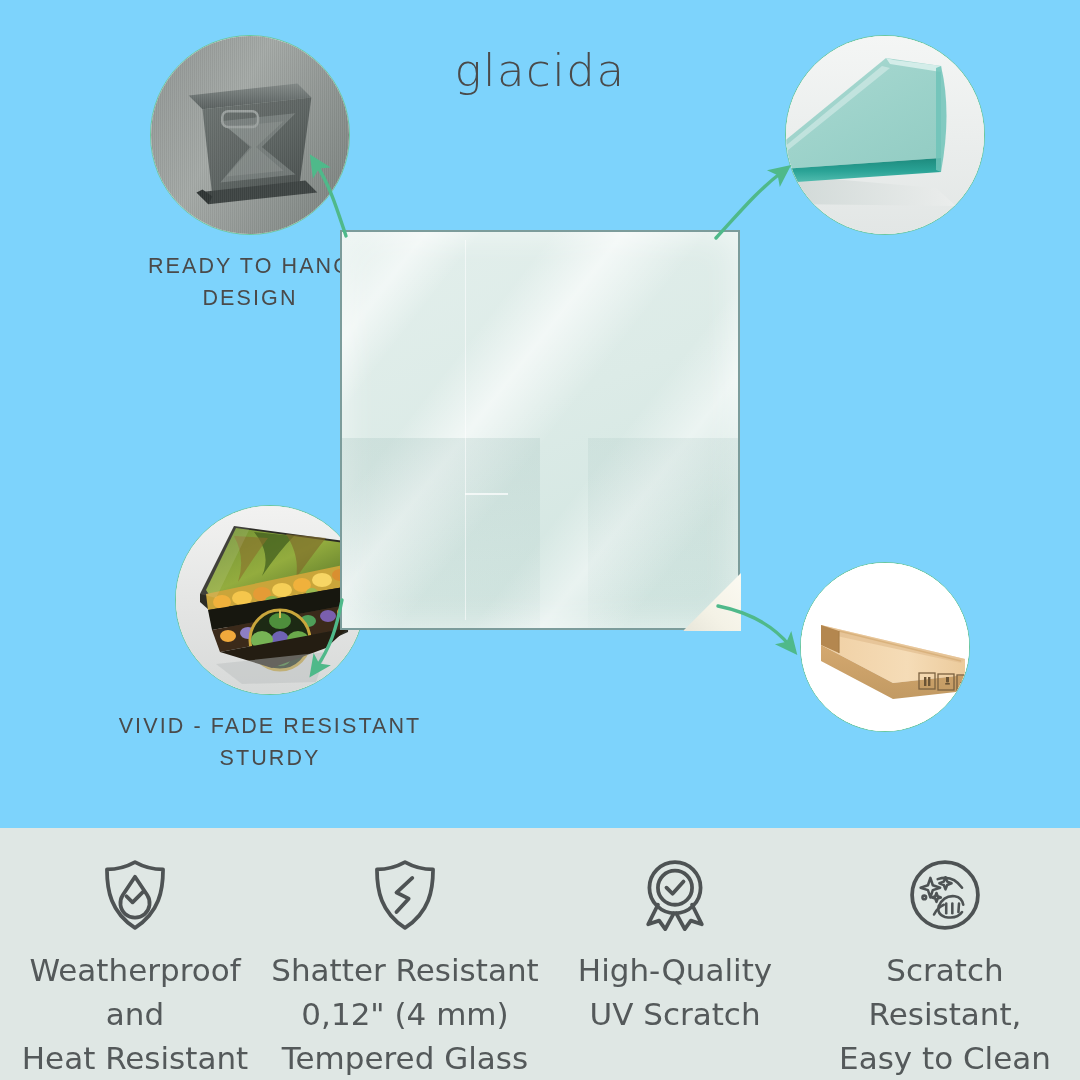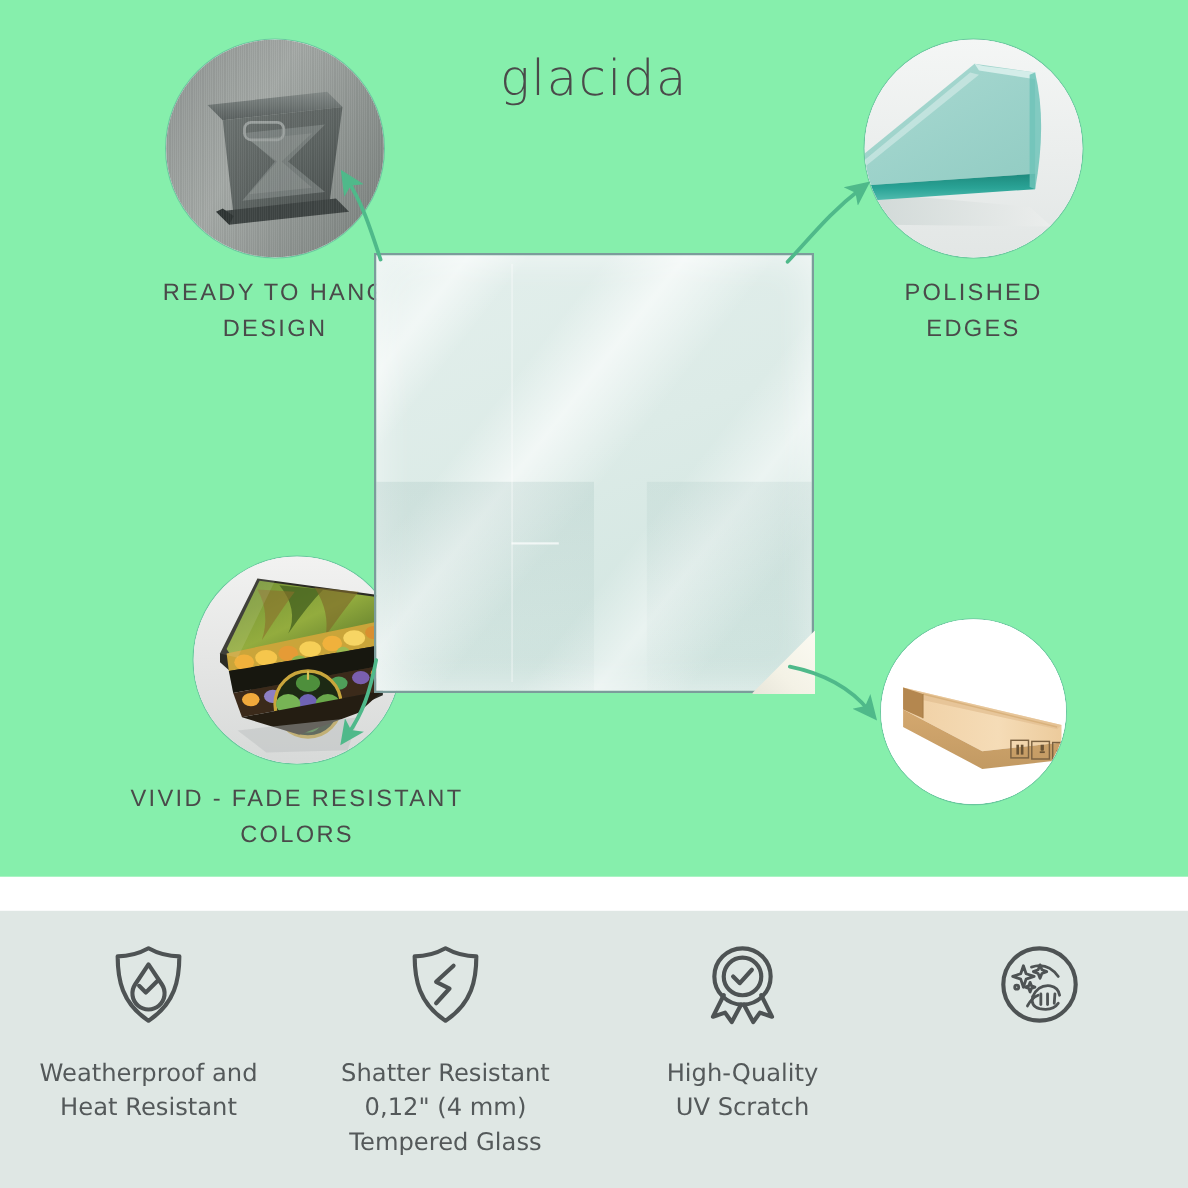--- a/index.html
+++ b/index.html
@@ -5,22 +5,22 @@
 <style>
   * { box-sizing: border-box; margin: 0; padding: 0; }
   html, body {
     width: 1080px; height: 1080px;
     background: #ffffff;
     font-family: "Liberation Sans", sans-serif;
     overflow: hidden;
   }
   .stage {
     position: relative;
-    width: 1080px; height: 797px;
-    background: #86efac;
+    width: 1080px; height: 1080px;
+    background: #7dd3fc;
   }
 
   
   .brand {
     position: absolute;
     left: 0; top: 44px;
     width: 1080px;
     text-align: center;
     font-size: 45px;
     font-weight: 300;
@@ -131,23 +131,23 @@
     padding-top: 28px;
   }
   .benefit {
     width: 25%;
     display: flex;
     flex-direction: column;
     align-items: center;
   }
   .benefit-icon { width: 78px; height: 78px; }
   .benefit-text {
-    margin-top: 27px;
+    margin-top: 14px;
     text-align: center;
-    font-size: 22px;
+    font-size: 31px;
     line-height: 1.42;
     color: #54595a;
     white-space: pre-line;
     font-family: "DejaVu Sans", sans-serif;
   }
 </style>
 </head>
 <body>
 
 <div class="stage">
@@ -220,22 +220,20 @@
           <polygon points="-20,134 155,122 155,136 -20,148" fill="url(#gEdge)"></polygon>
 
           <polygon points="100,22 108,24 156,30 155,36 104,28" fill="#d9f0ec" opacity=".9"></polygon>
 
           <path d="M155,30 Q166,76 155,136 L150,134 L150,32 Z" fill="#6fc3b8" opacity=".85"></path>
 
           <polygon points="-20,126 96,30 104,32 -20,132" fill="#ffffff" opacity=".35"></polygon>
         </svg>
       </div>
     </div>
-    <div class="caption">POLISHED
-EDGES</div>
   </div>
 
   <div class="feature" style="left:70px; top:505px; width:400px;">
     <div class="circle" style="width:190px;height:190px;margin:0 auto;background:#efefee;">
       <div class="ph-stained">
         <svg viewBox="0 0 190 190" width="190" height="190">
           <defs>
             <linearGradient id="sgbg" x1="0" y1="0" x2="0" y2="1">
               <stop offset="0%" stop-color="#f2f2f1"></stop>
               <stop offset="100%" stop-color="#d7d9d8"></stop>
@@ -291,21 +289,21 @@
 
           <polygon points="44,146 172,122 150,142 96,162" fill="#241d12"></polygon>
 
           <polygon points="24,88 58,20 74,22 40,92" fill="#ffffff" opacity=".10"></polygon>
 
           <polygon points="40,158 150,146 140,176 66,178" fill="#b9bdbc" opacity=".45"></polygon>
         </svg>
       </div>
     </div>
     <div class="caption">VIVID - FADE RESISTANT
-COLORS</div>
+STURDY</div>
   </div>
 
   <div class="feature" style="left:785px; top:562px; width:200px;">
     <div class="circle" style="width:170px;height:170px;margin:0 auto;background:#ffffff;">
       <div class="ph-pack">
         <svg viewBox="0 0 170 170" width="170" height="170">
           <defs>
             <linearGradient id="boxTop" x1="0" y1="0" x2="1" y2="0">
               <stop offset="0%" stop-color="#f0d0a4"></stop>
               <stop offset="60%" stop-color="#f5dcb7"></stop>
@@ -423,17 +421,19 @@
           <circle cx="15" cy="34" r="1.5"></circle>
           <path d="M26 19 Q38 15 46 26"></path>
           <path d="M27 41 Q31 32 40 33 Q46 34 47 40"></path>
           <path d="M23 48 Q26 42 31 40"></path>
           <path d="M33 47 L33 39"></path>
           <path d="M38 47 L38 39"></path>
           <path d="M43 46 L43.5 39"></path>
           <path d="M27 41 Q25 48 32 50 Q42 52 46 46"></path>
         </g>
       </svg>
+      <div class="benefit-text">Scratch Resistant,
+Easy to Clean</div>
     </div>
 
   </div>
 
 </div>
 
 </body></html>

